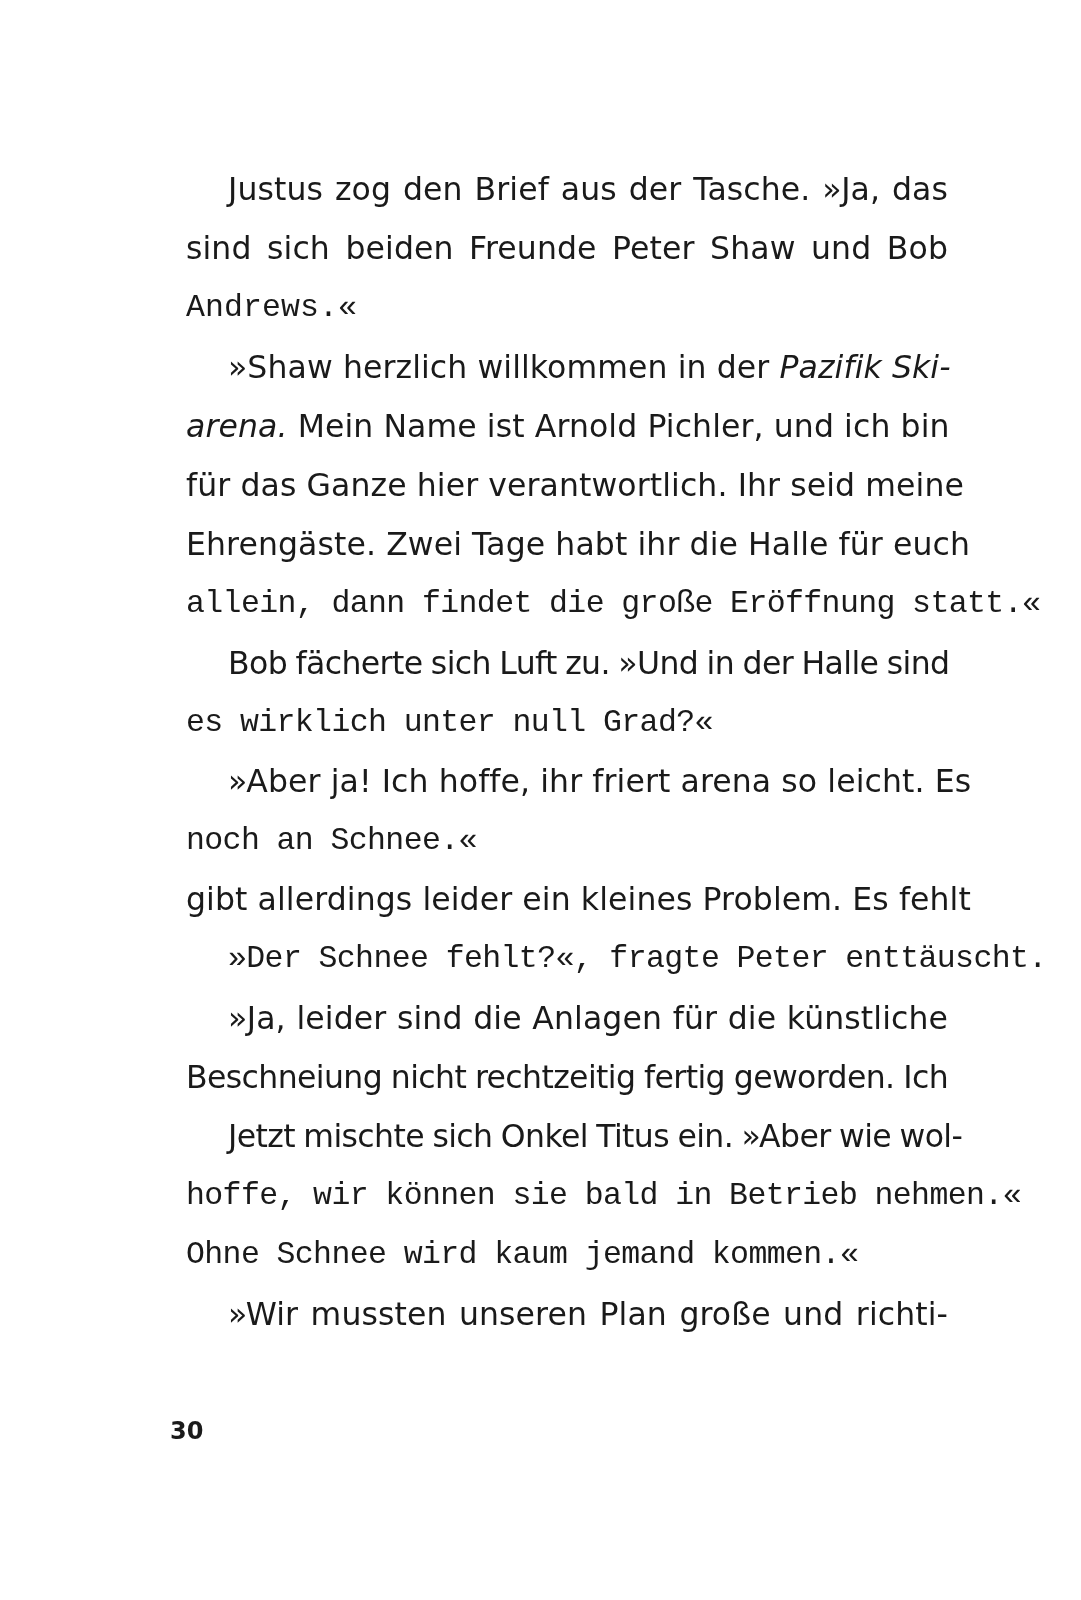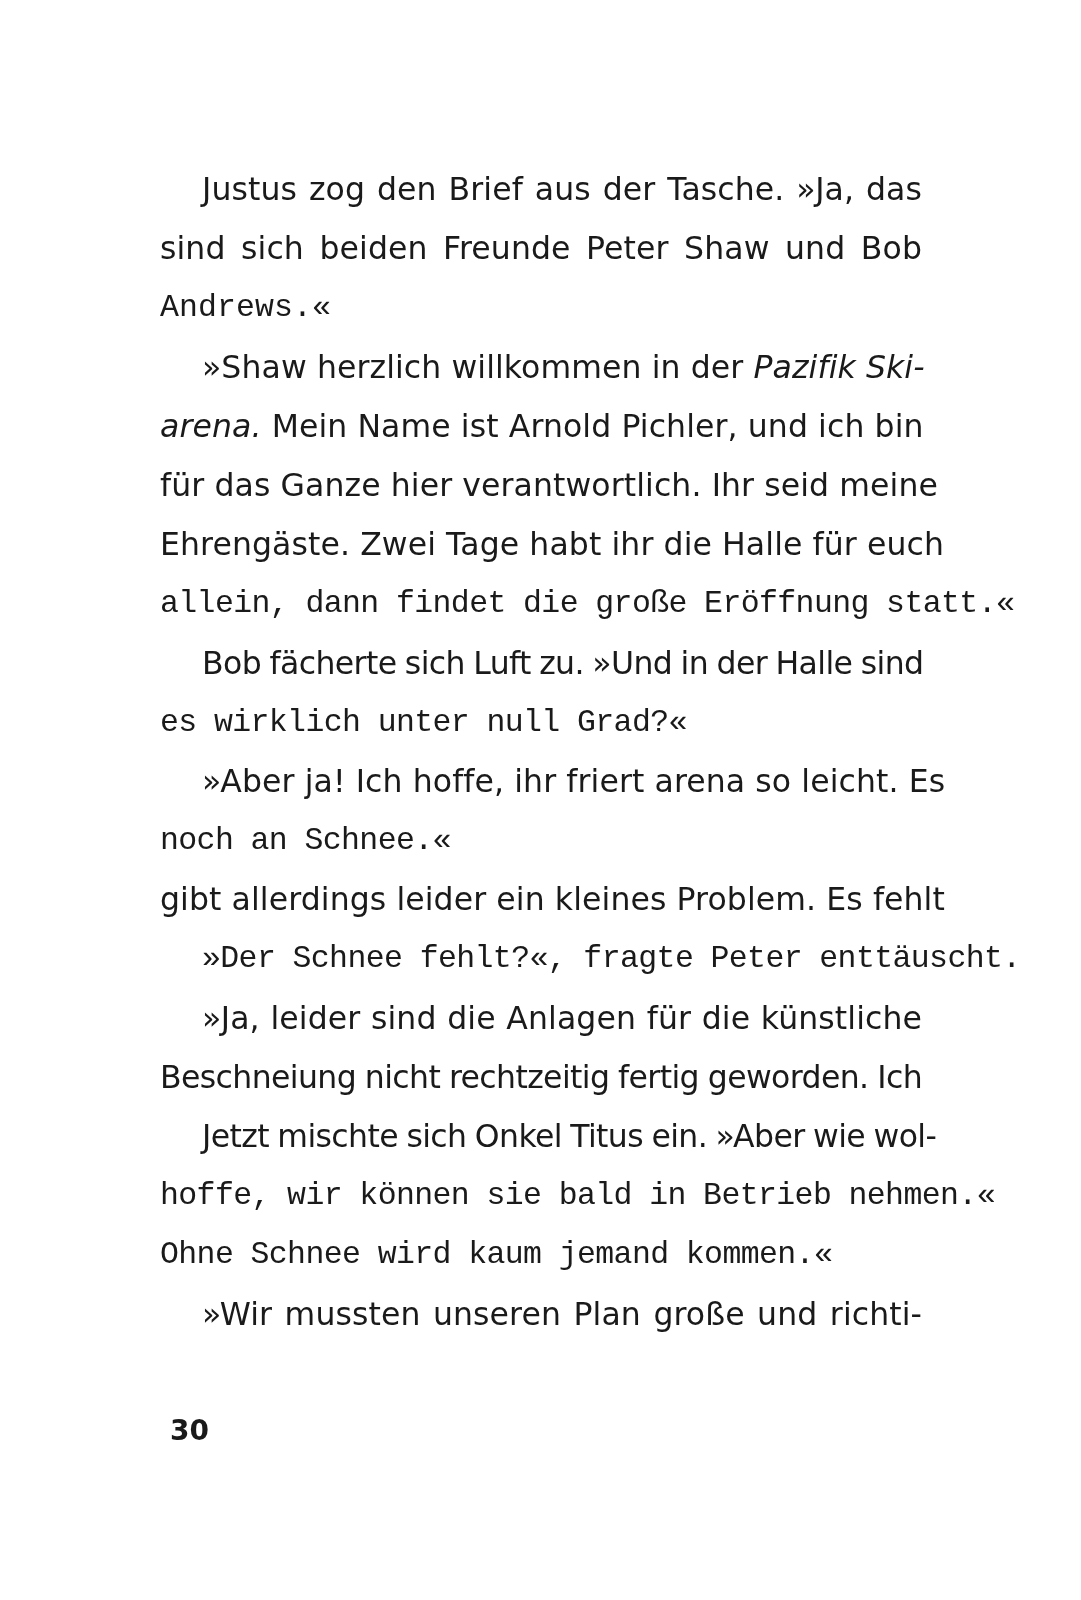--- a/index.html
+++ b/index.html
@@ -17,21 +17,21 @@
     }
     .page {
       position: absolute;
       left: 0; top: 0;
       width: 1081px;
       height: 1600px;
       background: #ffffff;
     }
     .text-block {
       position: absolute;
-      left: 160px;
+      left: 186px;
       top: 160px;
       width: 762px;
     }
     .line {
       position: relative;
       height: 59.2px;
       line-height: 59.2px;
       font-size: 31.5px;
       white-space: nowrap;
       text-align: justify;
@@ -51,21 +51,21 @@
     }
     .line em {
       font-style: italic;
     }
     .page-number {
       position: absolute;
       left: 170px;
       top: 1414px;
       font-family: "DejaVu Sans", sans-serif;
       font-weight: bold;
-      font-size: 28px;
+      font-size: 24px;
       line-height: 34px;
       color: #1a1a1a;
       text-align: right;
     }
   </style>
 </head>
 <body>
 
 <div class="page">
   <div class="text-block">

